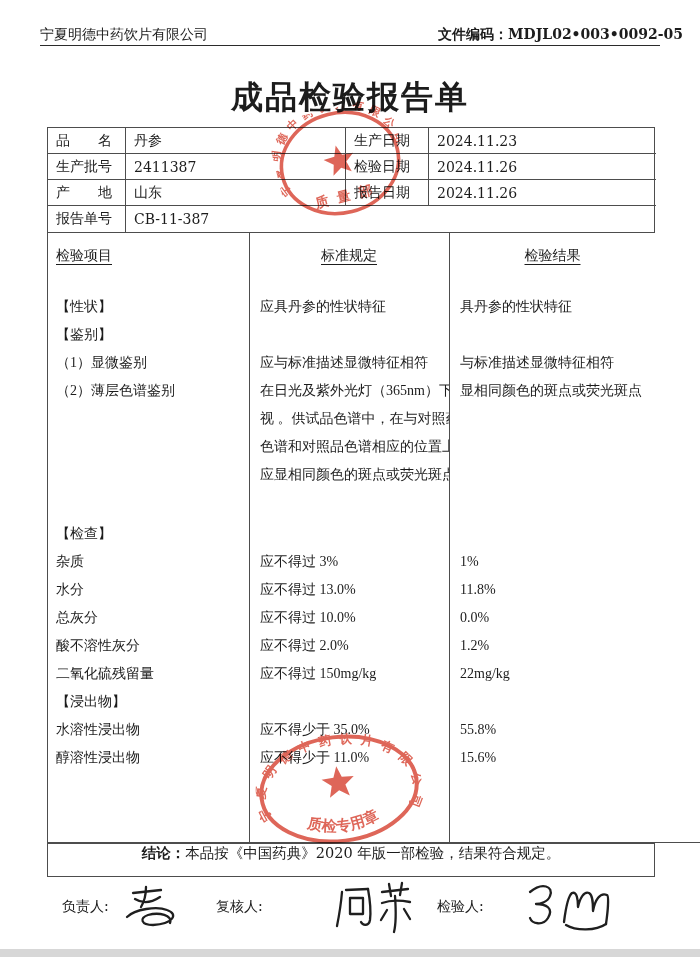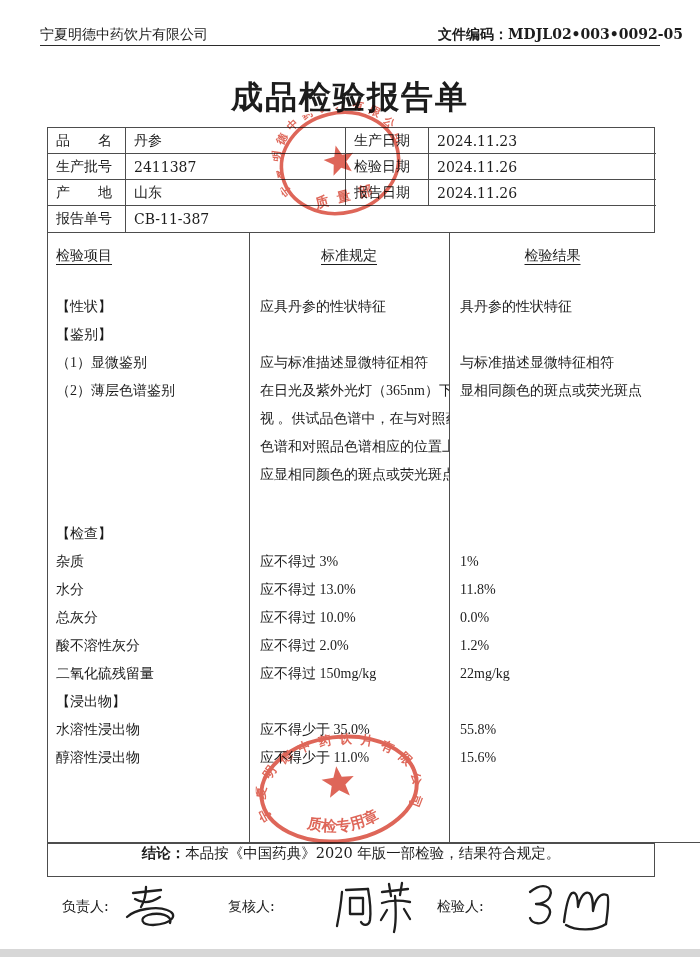--- a/index.html
+++ b/index.html
@@ -35,21 +35,21 @@
   .tcell.c0{padding-left:8px;}
   .tcell.c1{padding-left:11px;}
   .tcell.c2{padding-left:11px;}
 
   
   .conclusion-row{position:absolute;left:47px;top:843px;width:608px;height:34px;border:1.5px solid #4d4d4d;border-top:1.4px solid #4d4d4d;box-sizing:border-box;display:flex;justify-content:center;font-size:14.5px;white-space:nowrap;}
   .conclusion-row .c-label{font-weight:bold;}
 
   
   .sig-label{position:absolute;top:898px;font-size:14px;white-space:nowrap;}
-  .lbl-resp{left:62px;} .lbl-review{left:228px;} .lbl-inspect{left:437px;}
+  .lbl-resp{left:62px;} .lbl-review{left:216px;} .lbl-inspect{left:437px;}
   .sig-svg{position:absolute;}
   .sig-svg path{fill:none;stroke:#1f1f1f;stroke-width:2.3;stroke-linecap:round;stroke-linejoin:round;}
 
   
   .stamp{position:absolute;mix-blend-mode:multiply;opacity:0.8;}
   .stamp-top{left:276px;top:108px;transform:rotate(-14deg);}
   .stamp-bottom{left:256px;top:733px;transform:rotate(-7deg);}
   .stamp text{font-family:"DejaVu Serif",serif;font-weight:bold;}
 
   .scan-edge{position:absolute;left:0;bottom:0;width:700px;height:8px;background:#d7d7d7;}

